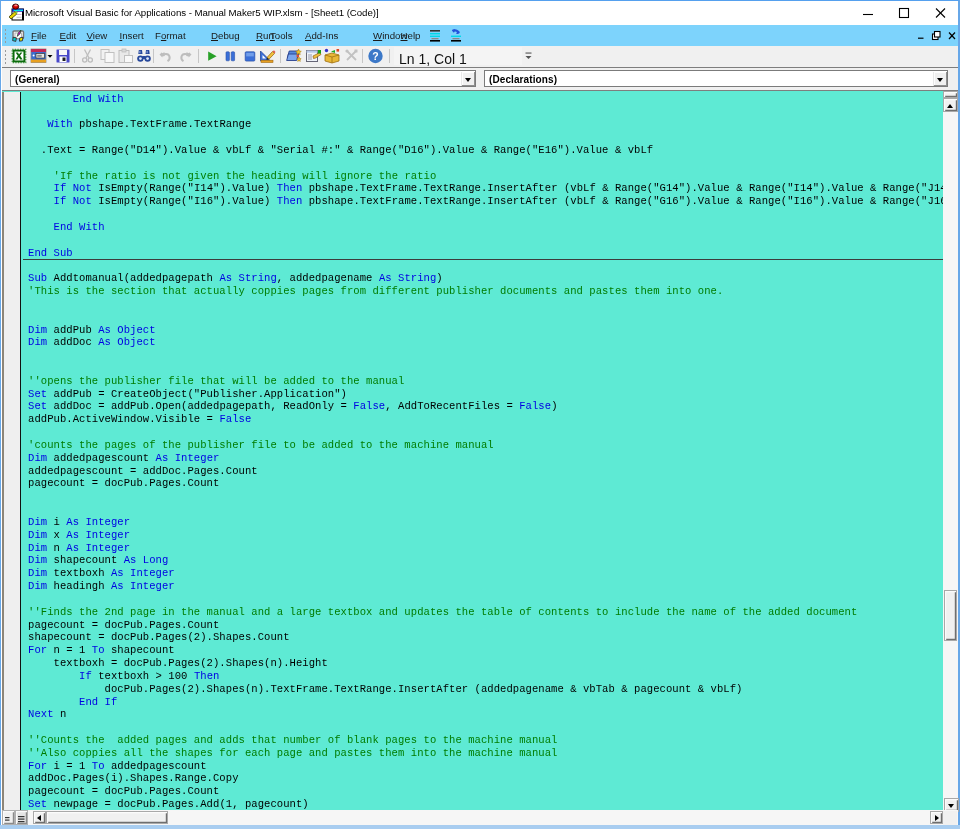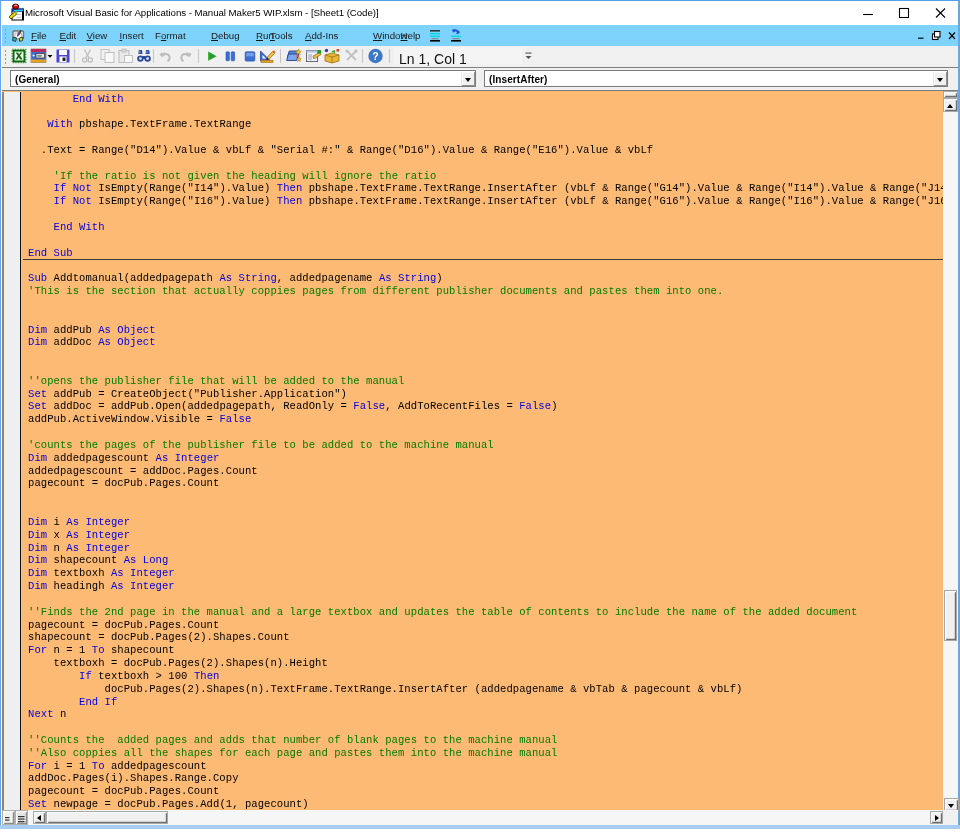--- a/index.html
+++ b/index.html
@@ -22,21 +22,21 @@
 .tsep { position:absolute; top:3px; width:1px; height:14px; background:#c6c6c6; }
 .ticon { position:absolute; top:2px; }
 
 #comborow { position:absolute; left:2px; top:66.5px; width:956px; height:23.5px; background:#f0f0f0; border-top:1.5px solid #7e7e7e; }
 .combo { position:absolute; top:2.5px; height:17px; background:#fff; border:1px solid #7b7b7b; }
 .combo .ct { position:absolute; left:4px; top:2.5px; font-size:10px; font-weight:700; color:#000; letter-spacing:0.1px; }
 .combo .cbtn { position:absolute; right:0.5px; top:0.5px; width:14px; height:14.5px; background:#f0f0f0;
   border-left:1px solid #e8e8e8; box-shadow: inset -1px -1px 0 #909090, inset 1px 1px 0 #fdfdfd; }
 .combo .arr { position:absolute; right:4px; top:6px; width:0; height:0; border-left:3.5px solid transparent; border-right:3.5px solid transparent; border-top:4px solid #000; }
 
-#codepane { position:absolute; left:2px; top:90px; width:956px; height:735px; background:#fdba74; border-top:1px solid #7e7e7e; }
+#codepane { position:absolute; left:2px; top:90px; width:956px; height:735px; background:#5eead4; border-top:1px solid #7e7e7e; }
 #margin { position:absolute; left:0px; top:1px; width:19px; height:719px; background:#efefef; border-left:2px solid #8c8578; border-right:1.2px solid #111; }
 #codetext { position:absolute; left:21px; top:1.6px; width:921px; height:719px; overflow:hidden; padding-left:5px; letter-spacing:0.05px;
   font-family:"Liberation Mono", monospace; font-size:10.55px; line-height:12.8px; white-space:pre; color:#000; }
 .cl { height:12.83px; line-height:12.83px; }
 .k { color:#0000e2; }
 .c { color:#007c00; }
 #divider { position:absolute; left:21px; top:168px; width:921px; height:1px; background:#3c3c3c; }
 
 .sb-track-v { position:absolute; left:941px; top:1px; width:15px; height:719px; background:#f6f6f6; }
 .sbtn { position:absolute; background:#f0f0f0; box-shadow: inset 1.2px 1.2px 0 #fbfbfb, inset -1.2px -1.2px 0 #6f6f6f; border:1px solid #a8a8a8;}
@@ -246,21 +246,21 @@
 </div>
 
 <div id="comborow">
  <div class="combo" style="left:8px;width:466px">
    <span class="ct">(General)</span>
    <span class="cbtn">
         <span class="arr"></span>
       </span>
  </div>
  <div class="combo" style="left:482px;width:464px">
-   <span class="ct">(InsertAfter)</span>
+   <span class="ct">(Declarations)</span>
    <span class="cbtn">
         <span class="arr"></span>
       </span>
  </div>
 </div>
 
 <div id="codepane">
  <div id="margin"></div>
  <div id="codetext"><div class="cl">       <span class="k">End With</span></div><div class="cl">&nbsp;</div><div class="cl">   <span class="k">With</span> pbshape.TextFrame.TextRange</div><div class="cl">&nbsp;</div><div class="cl">  .Text = Range("D14").Value &amp; vbLf &amp; "Serial #:" &amp; Range("D16").Value &amp; Range("E16").Value &amp; vbLf</div><div class="cl">&nbsp;</div><div class="cl">    <span class="c">'If the ratio is not given the heading will ignore the ratio</span></div><div class="cl">    <span class="k">If Not</span> IsEmpty(Range("I14").Value) <span class="k">Then</span> pbshape.TextFrame.TextRange.InsertAfter (vbLf &amp; Range("G14").Value &amp; Range("I14").Value &amp; Range("J14").Value)</div><div class="cl">    <span class="k">If Not</span> IsEmpty(Range("I16").Value) <span class="k">Then</span> pbshape.TextFrame.TextRange.InsertAfter (vbLf &amp; Range("G16").Value &amp; Range("I16").Value &amp; Range("J16").Value)</div><div class="cl">&nbsp;</div><div class="cl">    <span class="k">End With</span></div><div class="cl">&nbsp;</div><div class="cl"><span class="k">End Sub</span></div><div class="cl">&nbsp;</div><div class="cl"><span class="k">Sub</span> Addtomanual(addedpagepath <span class="k">As String</span>, addedpagename <span class="k">As String</span>)</div><div class="cl"><span class="c">'This is the section that actually coppies pages from different publisher documents and pastes them into one.</span></div><div class="cl">&nbsp;</div><div class="cl">&nbsp;</div><div class="cl"><span class="k">Dim</span> addPub <span class="k">As Object</span></div><div class="cl"><span class="k">Dim</span> addDoc <span class="k">As Object</span></div><div class="cl">&nbsp;</div><div class="cl">&nbsp;</div><div class="cl"><span class="c">''opens the publisher file that will be added to the manual</span></div><div class="cl"><span class="k">Set</span> addPub = CreateObject("Publisher.Application")</div><div class="cl"><span class="k">Set</span> addDoc = addPub.Open(addedpagepath, ReadOnly = <span class="k">False</span>, AddToRecentFiles = <span class="k">False</span>)</div><div class="cl">addPub.ActiveWindow.Visible = <span class="k">False</span></div><div class="cl">&nbsp;</div><div class="cl"><span class="c">'counts the pages of the publisher file to be added to the machine manual</span></div><div class="cl"><span class="k">Dim</span> addedpagescount <span class="k">As Integer</span></div><div class="cl">addedpagescount = addDoc.Pages.Count</div><div class="cl">pagecount = docPub.Pages.Count</div><div class="cl">&nbsp;</div><div class="cl">&nbsp;</div><div class="cl"><span class="k">Dim</span> i <span class="k">As Integer</span></div><div class="cl"><span class="k">Dim</span> x <span class="k">As Integer</span></div><div class="cl"><span class="k">Dim</span> n <span class="k">As Integer</span></div><div class="cl"><span class="k">Dim</span> shapecount <span class="k">As Long</span></div><div class="cl"><span class="k">Dim</span> textboxh <span class="k">As Integer</span></div><div class="cl"><span class="k">Dim</span> headingh <span class="k">As Integer</span></div><div class="cl">&nbsp;</div><div class="cl"><span class="c">''Finds the 2nd page in the manual and a large textbox and updates the table of contents to include the name of the added document</span></div><div class="cl">pagecount = docPub.Pages.Count</div><div class="cl">shapecount = docPub.Pages(2).Shapes.Count</div><div class="cl"><span class="k">For</span> n = 1 <span class="k">To</span> shapecount</div><div class="cl">    textboxh = docPub.Pages(2).Shapes(n).Height</div><div class="cl">        <span class="k">If</span> textboxh &gt; 100 <span class="k">Then</span></div><div class="cl">            docPub.Pages(2).Shapes(n).TextFrame.TextRange.InsertAfter (addedpagename &amp; vbTab &amp; pagecount &amp; vbLf)</div><div class="cl">        <span class="k">End If</span></div><div class="cl"><span class="k">Next</span> n</div><div class="cl">&nbsp;</div><div class="cl"><span class="c">''Counts the  added pages and adds that number of blank pages to the machine manual</span></div><div class="cl"><span class="c">''Also coppies all the shapes for each page and pastes them into the machine manual</span></div><div class="cl"><span class="k">For</span> i = 1 <span class="k">To</span> addedpagescount</div><div class="cl">addDoc.Pages(i).Shapes.Range.Copy</div><div class="cl">pagecount = docPub.Pages.Count</div><div class="cl"><span class="k">Set</span> newpage = docPub.Pages.Add(1, pagecount)</div></div>
  <div id="divider"></div>

